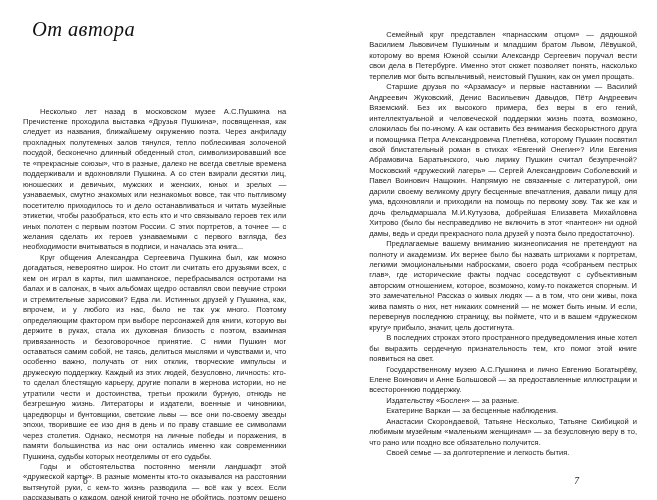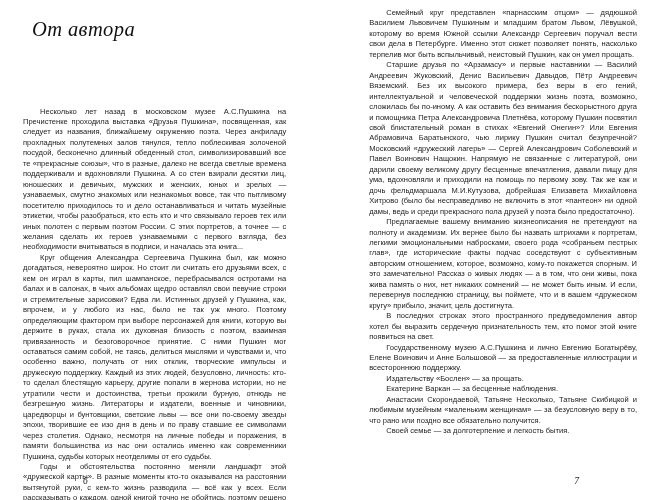--- a/index.html
+++ b/index.html
@@ -70,21 +70,21 @@
     color: #1c1c1c;
     hyphens: manual;
     -webkit-hyphens: manual;
   }
 
   .left-col-start {
     padding-top: 66px;
   }
 
   .right-col-start {
-    padding-top: 8px;
+    padding-top: 30px;
   }
 
   .folio {
     position: absolute;
     bottom: 14px;
     font-family: "Liberation Serif", serif;
     font-style: italic;
     font-size: 9.5px;
     color: #2a2a2a;
   }
@@ -124,23 +124,23 @@
   </div>
 
   <div class="gutter"></div>
 
   <div class="page page-right">
 
     <div class="body-text right-col-start">
       <p>Семейный круг представлен «парнасским отцом» — дядюшкой Василием Львовичем Пушкиным и младшим братом Львом, Лёвушкой, которому во время Южной ссылки Александр Сергеевич поручал вести свои дела в Петербурге. Именно этот сюжет позволяет понять, насколько терпелив мог быть вспыльчивый, неистовый Пушкин, как он умел прощать.</p>
       <p>Старшие друзья по «Арзамасу» и первые наставники — Василий Андреевич Жуковский, Денис Васильевич Давыдов, Пётр Андреевич Вяземский. Без их высокого примера, без веры в его гений, интеллектуальной и человеческой поддержки жизнь поэта, возможно, сложилась бы по-иному. А как оставить без внимания бескорыстного друга и помощника Петра Александровича Плетнёва, которому Пушкин посвятил свой блистательный роман в стихах «Евгений Онегин»? Или Евгения Абрамовича Баратынского, чью лирику Пушкин считал безупречной? Московский «дружеский лагерь» — Сергей Александрович Соболевский и Павел Воинович Нащокин. Напрямую не связанные с литературой, они дарили своему великому другу бесценные впечатления, давали пищу для ума, вдохновляли и приходили на помощь по первому зову. Так же как и дочь фельдмаршала М.И.Кутузова, добрейшая Елизавета Михайловна Хитрово (было бы несправедливо не включить в этот «пантеон» ни одной дамы, ведь и среди прекрасного пола друзей у поэта было предостаточно).</p>
       <p>Предлагаемые вашему вниманию жизнеописания не претендуют на полноту и академизм. Их вернее было бы назвать штрихами к портретам, легкими эмоциональными набросками, своего рода «собраньем пестрых глав», где исторические факты подчас соседствуют с субъективным авторским отношением, которое, возможно, кому-то покажется спорным. И это замечательно! Рассказ о живых людях — а в том, что они живы, пока жива память о них, нет никаких сомнений — не может быть иным. И если, перевернув последнюю страницу, вы поймете, что и в вашем «дружеском кругу» прибыло, значит, цель достигнута.</p>
-      <p>В последних строках этого пространного предуведомления автор хотел бы выразить сердечную признательность тем, кто помог этой книге появиться на свет.</p>
+      <p>В последних строках этого пространного предуведомления иные хотел бы выразить сердечную признательность тем, кто помог этой книге появиться на свет.</p>
       <p>Государственному музею А.С.Пушкина и лично Евгению Богатырёву, Елене Воинович и Анне Большовой — за предоставленные иллюстрации и всестороннюю поддержку.</p>
-      <p>Издательству «Бослен» — за прощать.</p>
+      <p>Издательству «Бослен» — за разные.</p>
       <p>Екатерине Варкан — за бесценные наблюдения.</p>
       <p>Анастасии Скорондаевой, Татьяне Несколько, Татьяне Скибицкой и любимым музейным «маленьким женщинам» — за безусловную веру в то, что рано или поздно все обязательно получится.</p>
       <p>Своей семье — за долготерпение и легкость бытия.</p>
     </div>
 
     <div class="folio folio-right">7</div>
   </div>
 
 </div>
 

